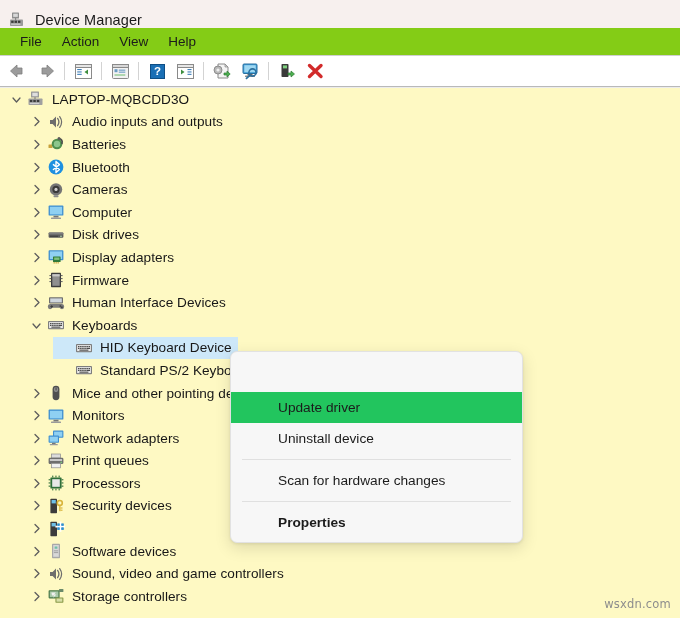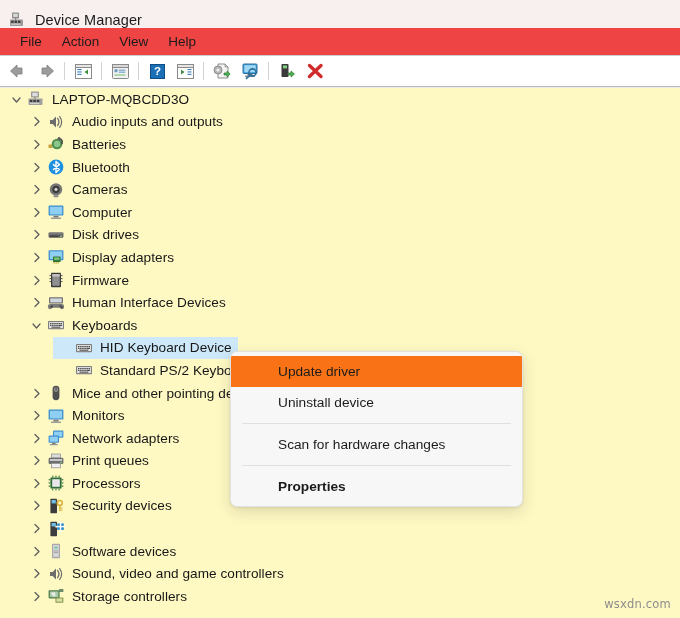--- a/index.html
+++ b/index.html
@@ -36,21 +36,21 @@
     font-size: 14.5px;
     color: #1b1b1b;
     letter-spacing: 0.1px;
     white-space: nowrap;
   }
 
   
   .menubar {
     position: absolute; left: 0; top: 28px;
     width: 680px; height: 27px;
-    background: #ef4444;
+    background: #84cc16;
     display: flex; align-items: center;
     box-sizing: border-box;
     padding-left: 10px;
   }
   .menu-item {
     font-size: 13.5px;
     color: #1b1b1b;
     padding: 2px 10px 3px 10px;
     white-space: nowrap;
     cursor: default;
@@ -175,21 +175,21 @@
   .ctx-item {
     height: 31px;
     display: flex; align-items: center;
     padding-left: 47px;
     font-size: 13.7px;
     color: #1b1b1b;
     box-sizing: border-box;
     cursor: default;
     white-space: nowrap;
   }
-  .ctx-item.highlight { background: #f97316; }
+  .ctx-item.highlight { background: #22c55e; margin-top: 36px; }
   .ctx-item.bold { font-weight: bold; }
   .ctx-sep {
     height: 1px;
     background: #e0e0e0;
     margin: 5px 11px 5px 11px;
   }
 
   
   .watermark {
     position: absolute;

